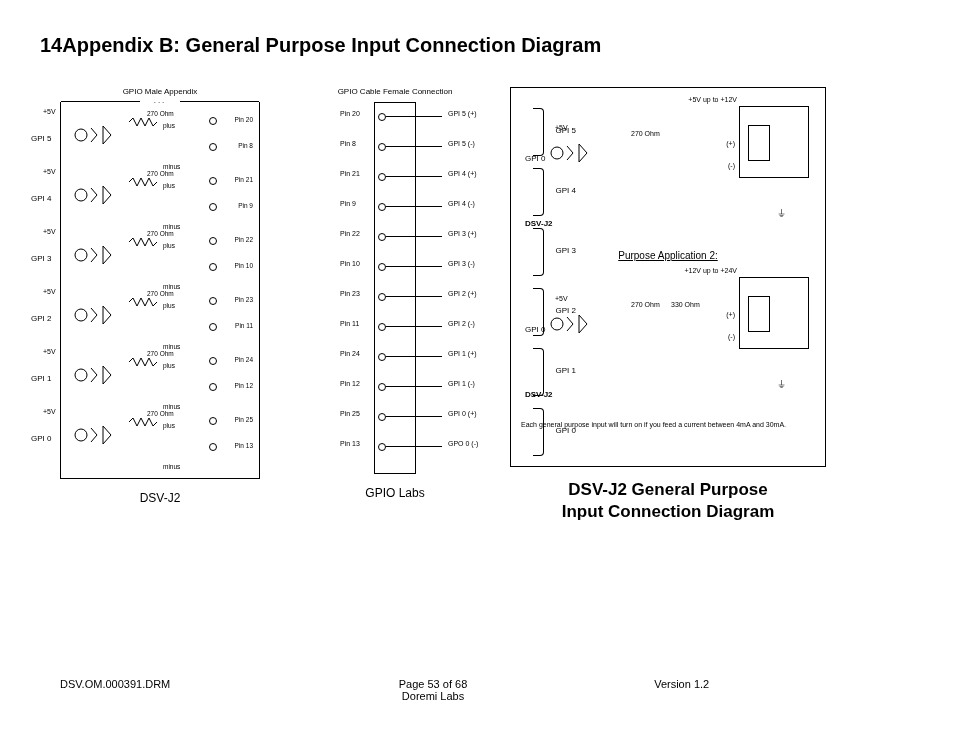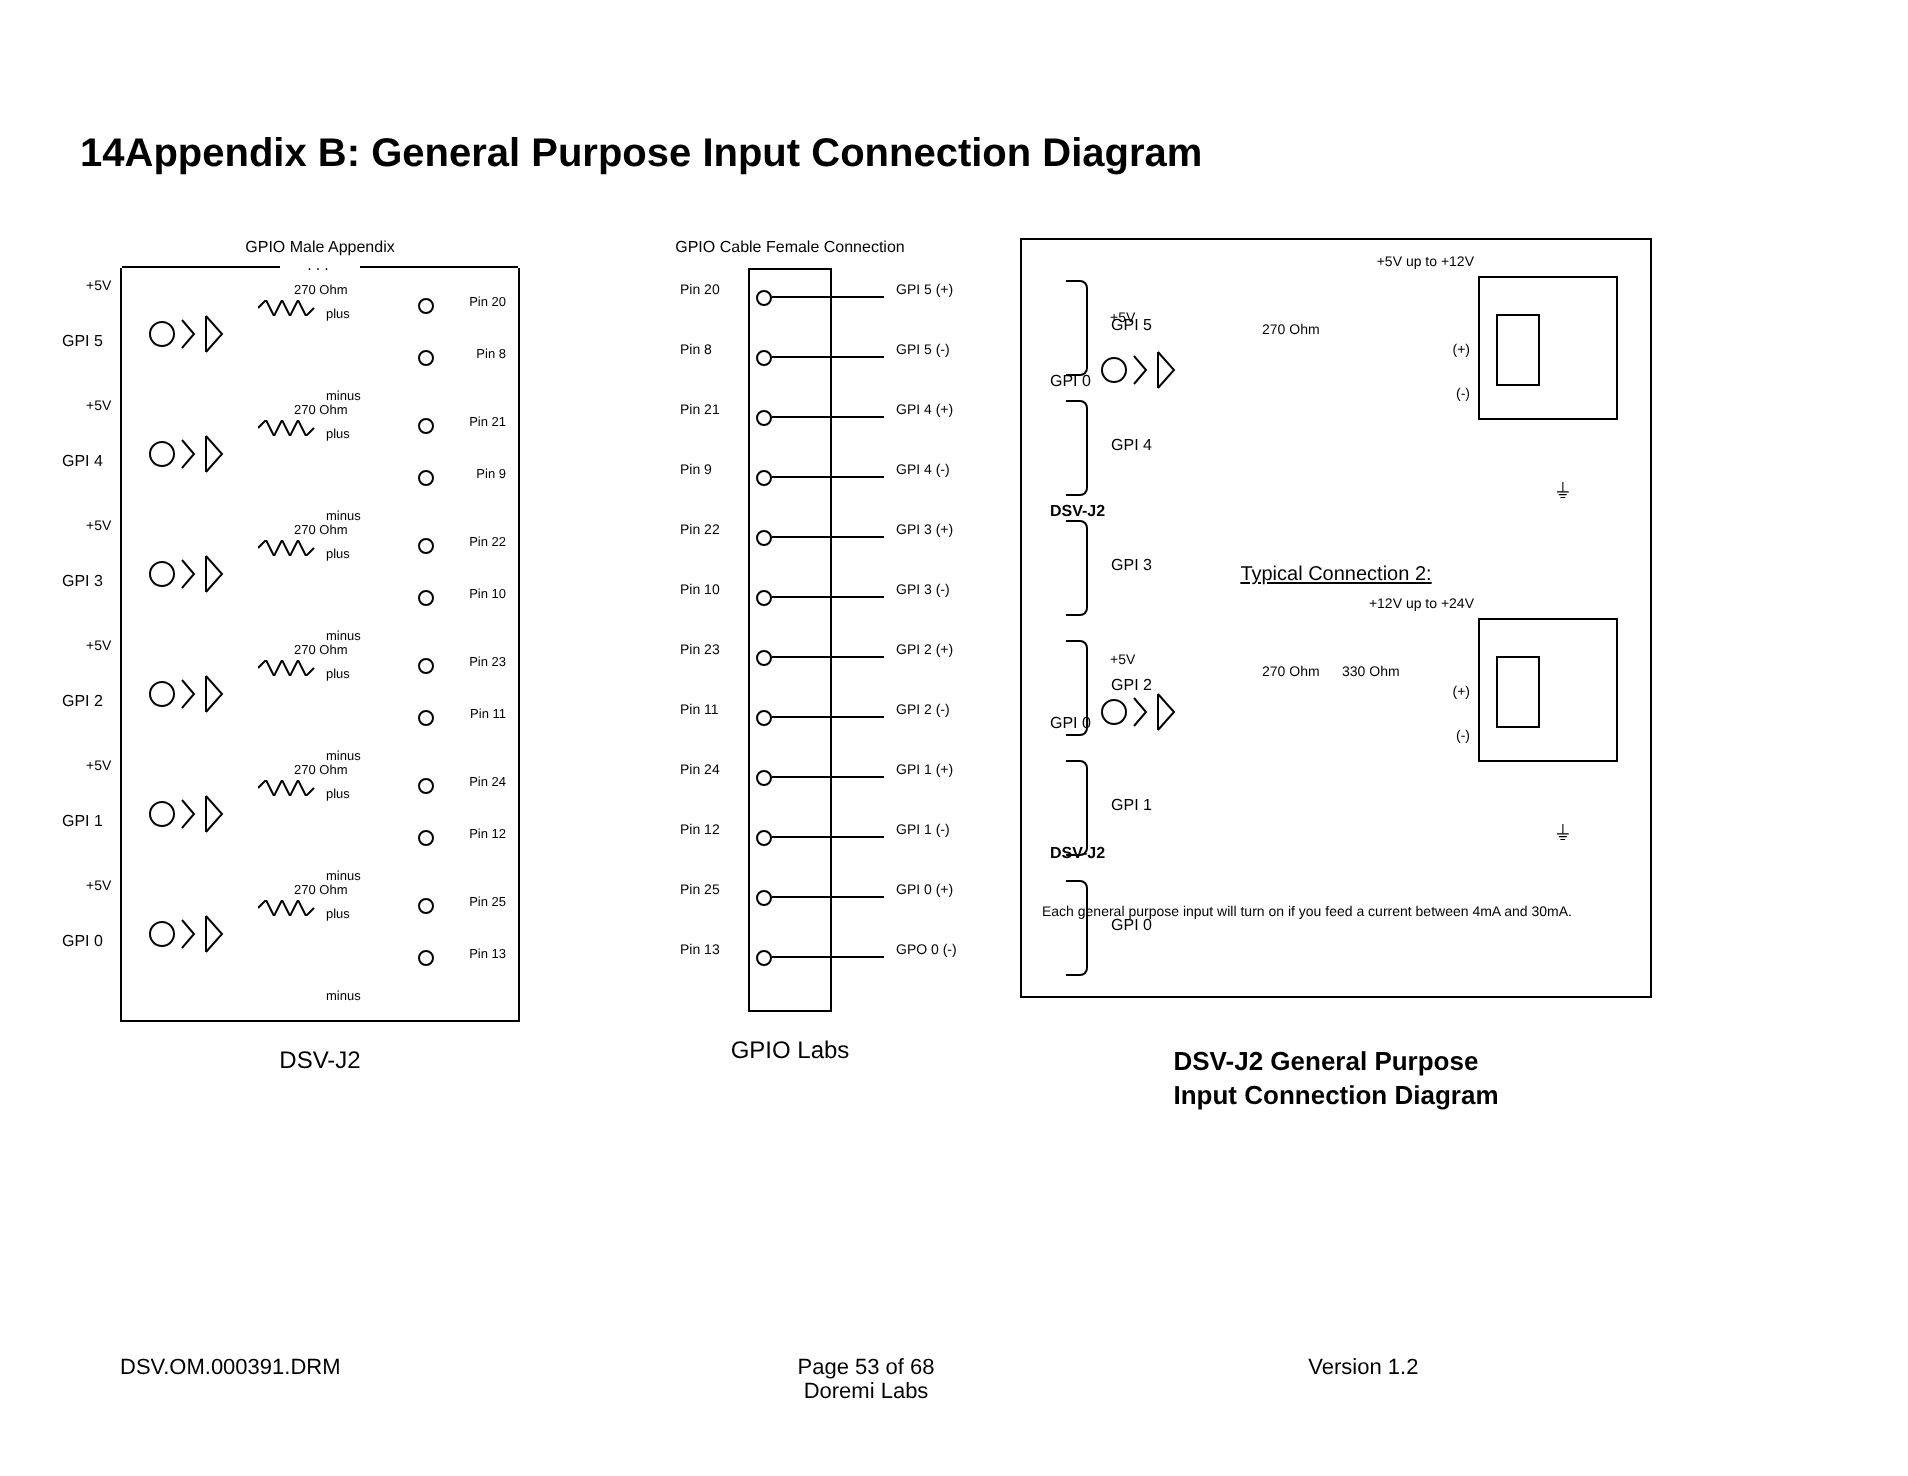--- a/index.html
+++ b/index.html
@@ -1,16 +1,16 @@
 <!DOCTYPE html>
 <html><head>
 <meta charset="utf-8">
 <style>
   html,body{margin:0;padding:0;background:#fff;font-family:Arial,Helvetica,sans-serif;color:#000}
-  .page{width:866px;height:738px;position:relative;box-sizing:border-box;padding:66px 40px 40px 40px}
+  .page{width:866px;height:738px;position:relative;box-sizing:border-box;padding:34px 40px 40px 40px}
   h1{font-size:20px;font-weight:bold;margin:0 0 30px 0}
   .cols{display:flex;gap:20px;align-items:flex-start}
   .col{display:flex;flex-direction:column;align-items:center}
   .col1{width:240px}
   .col2{width:190px}
   .col3{flex:1}
   .connector-title{font-size:8px;margin-bottom:6px}
   .box{border:1px solid #000;border-top:0;padding:6px 6px 10px 6px;box-sizing:border-box;position:relative}
   .box.open-top::before{content:"";position:absolute;top:-1px;left:0;width:40%;border-top:1px solid #000}
   .box.open-top::after{content:"";position:absolute;top:-1px;right:0;width:40%;border-top:1px solid #000}
@@ -49,21 +49,21 @@
   .app-block .dsj{position:absolute;left:4px;bottom:18px;font-weight:bold;font-size:8px}
   .app-block .gpi{position:absolute;left:4px;top:58px;font-size:8px}
   .app-block .v5{position:absolute;left:34px;top:28px;font-size:7px}
   .app-block .opto2{position:absolute;left:28px;top:40px}
   .app-block .rlbl{position:absolute;left:110px;top:34px;font-size:7px}
   .app-block .rlbl2{position:absolute;left:150px;top:34px;font-size:7px}
   .app-block .pm{position:absolute;right:80px;top:44px;font-size:7px}
   .app-block .pm2{position:absolute;right:80px;top:66px;font-size:7px}
   .app-block .gnd{position:absolute;right:30px;bottom:26px;font-size:10px}
   .footnote{font-size:7px;line-height:1.2;margin-top:4px}
-  .right-caption{font-size:13px;font-weight:bold;margin-top:24px;line-height:1.3}
+  .right-caption{font-size:17px;font-weight:bold;text-align:center;margin-top:12px;line-height:1.3}
   .footer{position:absolute;left:60px;right:60px;bottom:36px;display:flex;font-size:11px}
   .footer>div{flex:1}
   .footer .c{text-align:center}
   .footer .r{text-align:center}
 </style>
 </head>
 <body>
 
 <div class="page">
   <h1><span>14</span><span>Appendix B: General Purpose Input Connection Diagram</span></h1>
@@ -304,21 +304,21 @@
                 <path d="M30 8 v18 M30 8 l8 9 l-8 9" fill="none" stroke="#000"></path>
               </svg>
           </div>
           <span class="rlbl">270 Ohm</span>
           <span class="pm">(+)</span>
           <span class="pm2">(-)</span>
           <span class="dsj">DSV-J2</span>
           <span class="gnd">⏚</span>
         </div>
 
-        <div class="app-title">Typical Connection 2:</div>
+        <div class="app-title">Purpose Application 2:</div>
         <div class="app-block">
           <span class="v1">+12V up to +24V</span>
           <div class="relay"></div>
           <span class="v5">+5V</span>
           <span class="gpi">GPI 0</span>
           <div class="opto2">
             <svg width="46" height="34">
                 <circle cx="8" cy="17" r="6" fill="none" stroke="#000"></circle>
                 <path d="M18 10 l6 7 l-6 7" fill="none" stroke="#000"></path>
                 <path d="M30 8 v18 M30 8 l8 9 l-8 9" fill="none" stroke="#000"></path>

